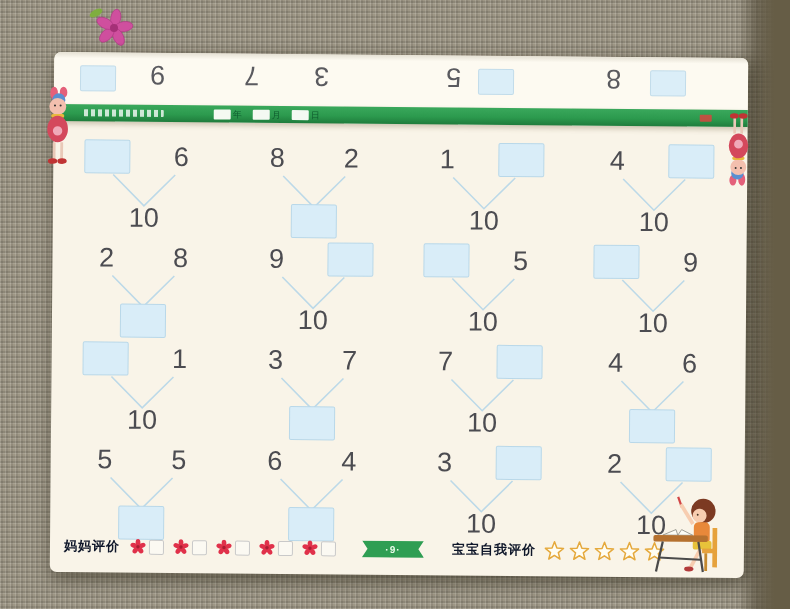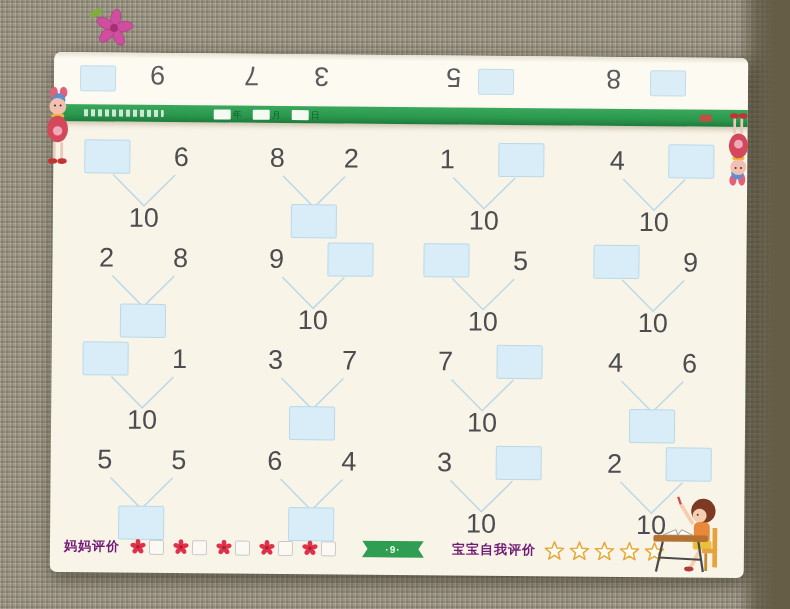--- a/index.html
+++ b/index.html
@@ -46,21 +46,21 @@
   .problem{position:relative;width:150px;margin:0 auto;}
   .tops{display:flex;justify-content:center;gap:28px;height:36px;align-items:center;}
   .slot{width:46px;display:flex;justify-content:center;align-items:center;}
   .num{font-size:27px;color:#4c4c51;}
   .ansbox{width:46px;height:32px;background:#d9edf8;border:1px solid #b9d8e9;border-radius:2px;}
   .vlines{display:block;margin:-2px auto 0 auto;}
   .bottomrow{display:flex;justify-content:center;margin-top:-6px;}
 
   
   .footer{position:absolute;left:14px;right:98px;bottom:12px;height:28px;display:flex;align-items:center;z-index:4;}
-  .red-label{font-size:13px;font-weight:bold;color:#701a75;letter-spacing:1px;white-space:nowrap;}
+  .red-label{font-size:13px;font-weight:bold;color:#0f172a;letter-spacing:1px;white-space:nowrap;}
   .flowers{display:flex;align-items:center;gap:9px;margin-left:10px;}
   .flower-unit{display:flex;align-items:center;gap:3px;}
   .flower-icon svg{display:block;}
   .checkbox{width:13px;height:13px;background:#fbf9f2;border:1.5px solid #c9c9c9;border-radius:2px;}
   .badge{margin-left:26px;margin-right:28px;min-width:62px;height:17px;background:#2f9e53;
     clip-path:polygon(0 0,100% 0,91% 50%,100% 100%,0 100%,9% 50%);
     display:flex;align-items:center;justify-content:center;
     font-size:10px;font-weight:bold;color:#eafbe9;letter-spacing:1px;}
   .stars{display:flex;align-items:center;gap:4px;margin-left:8px;}
   .star-icon svg{display:block;}

